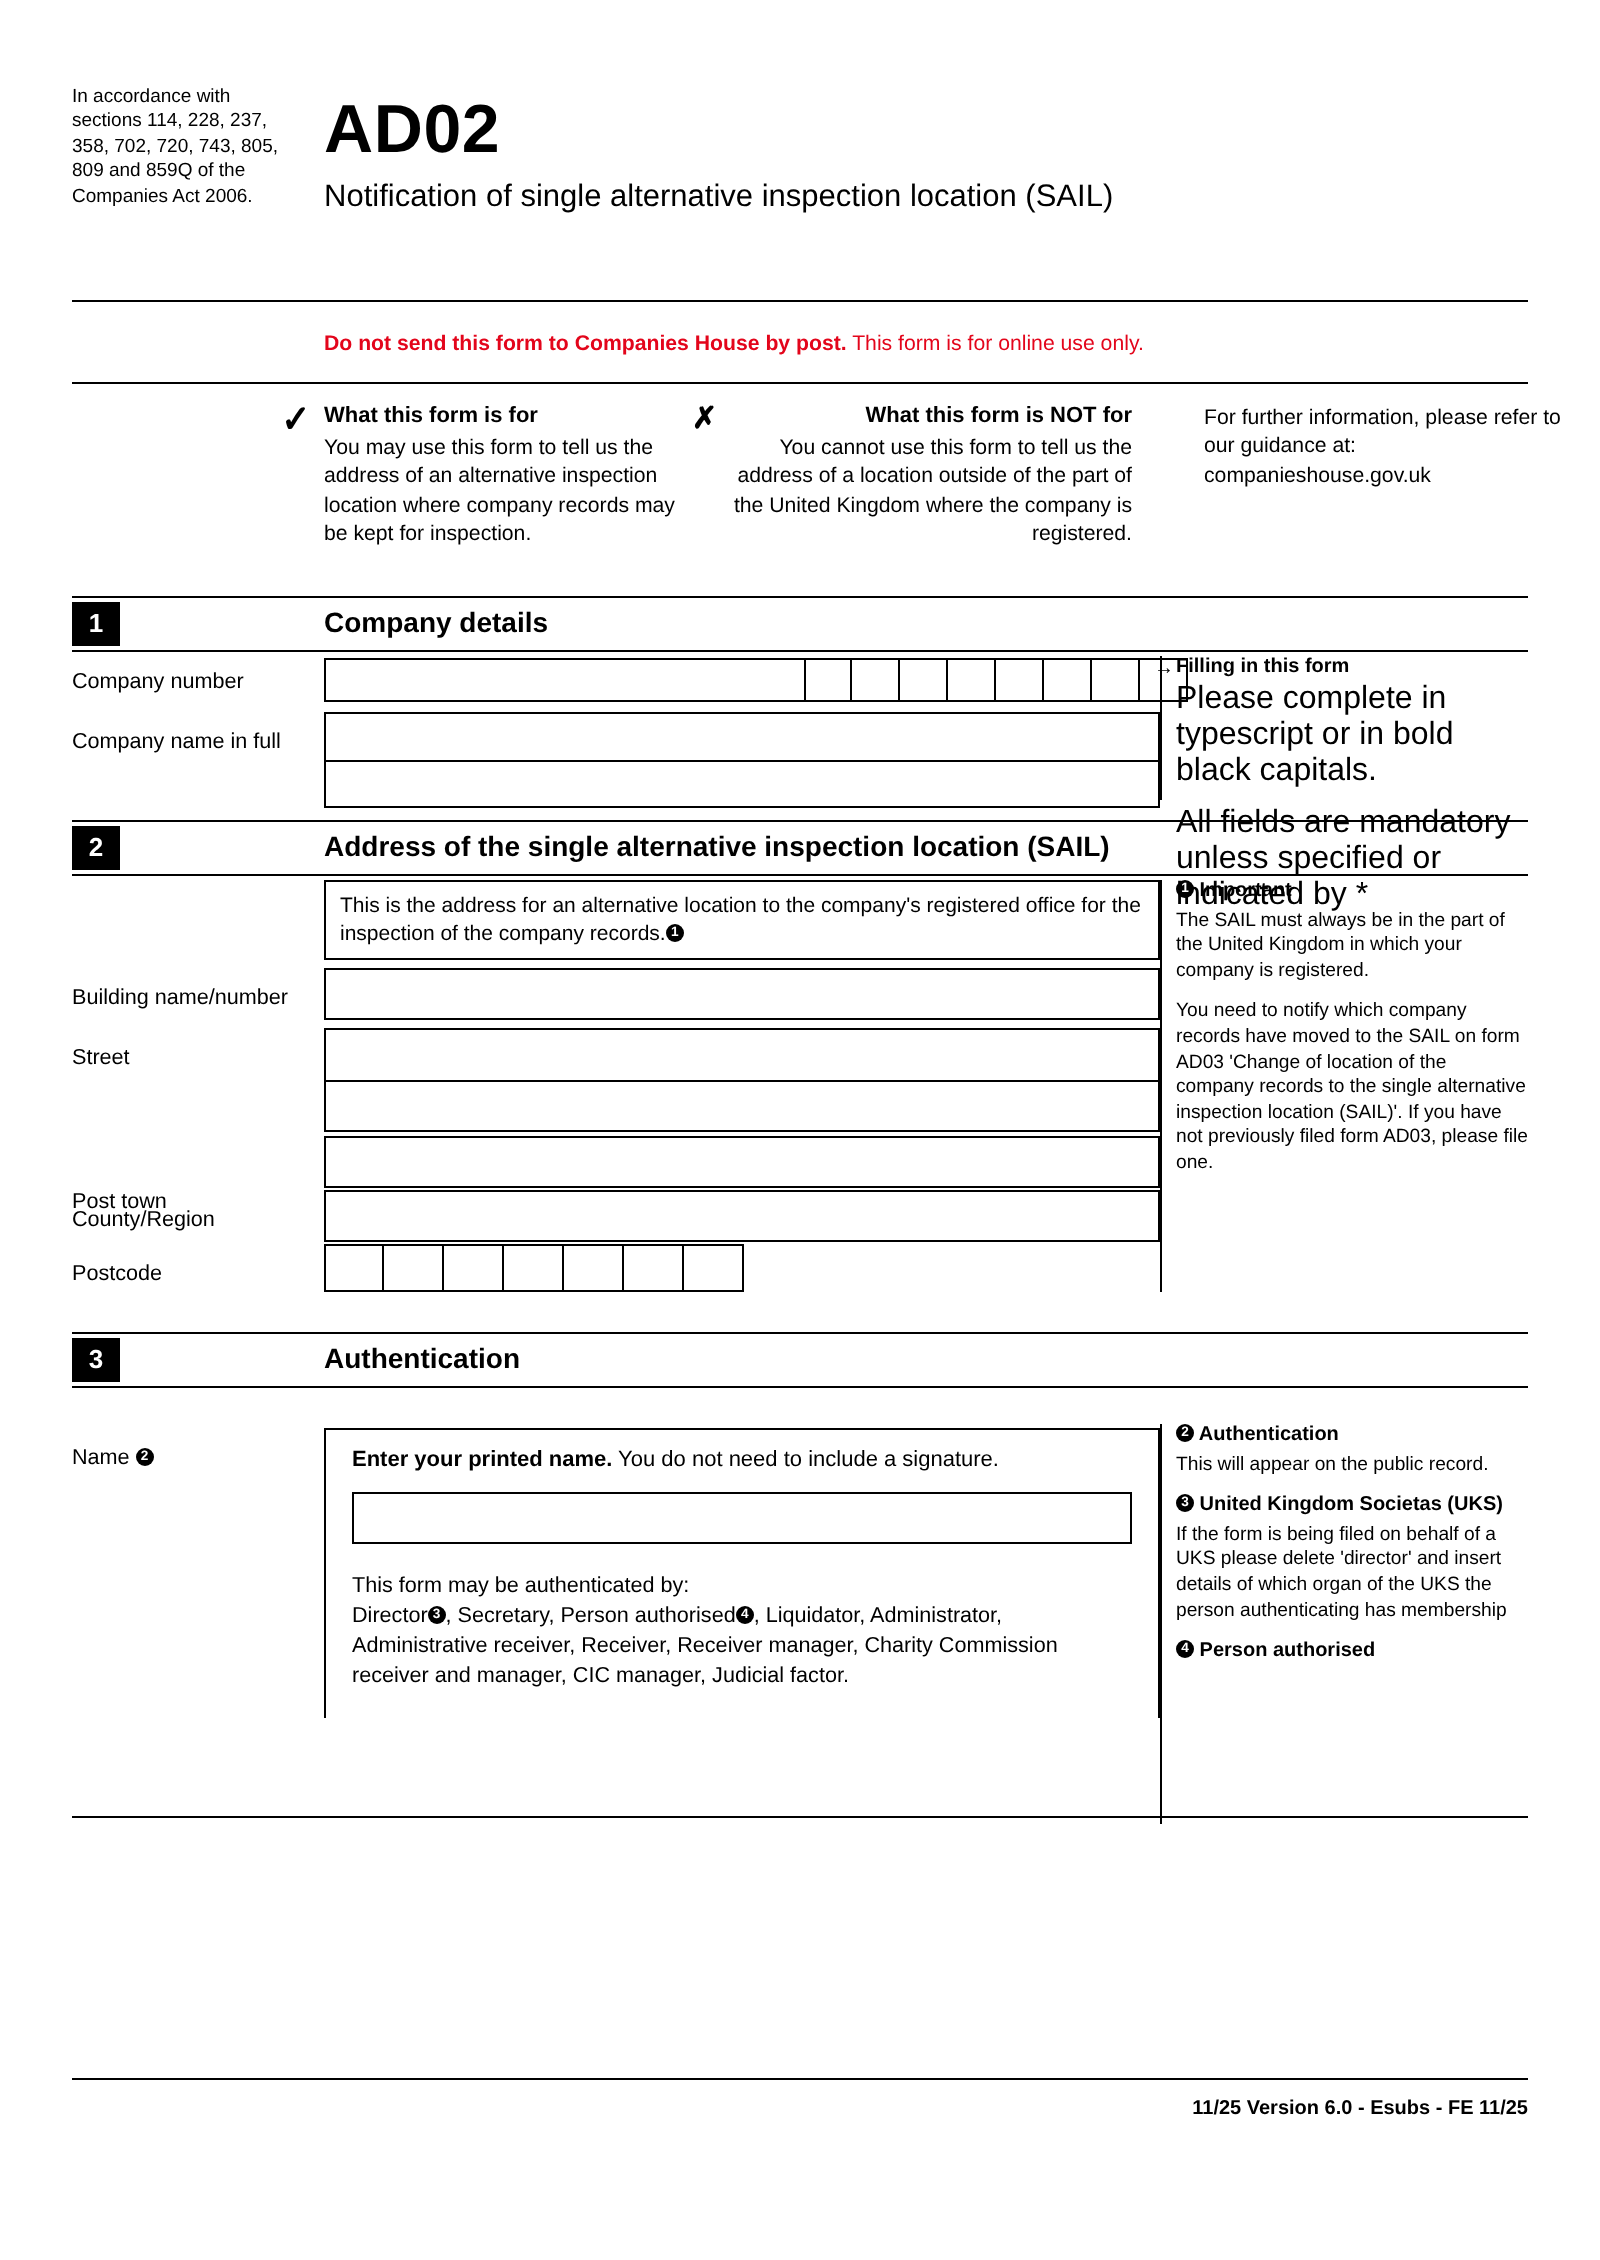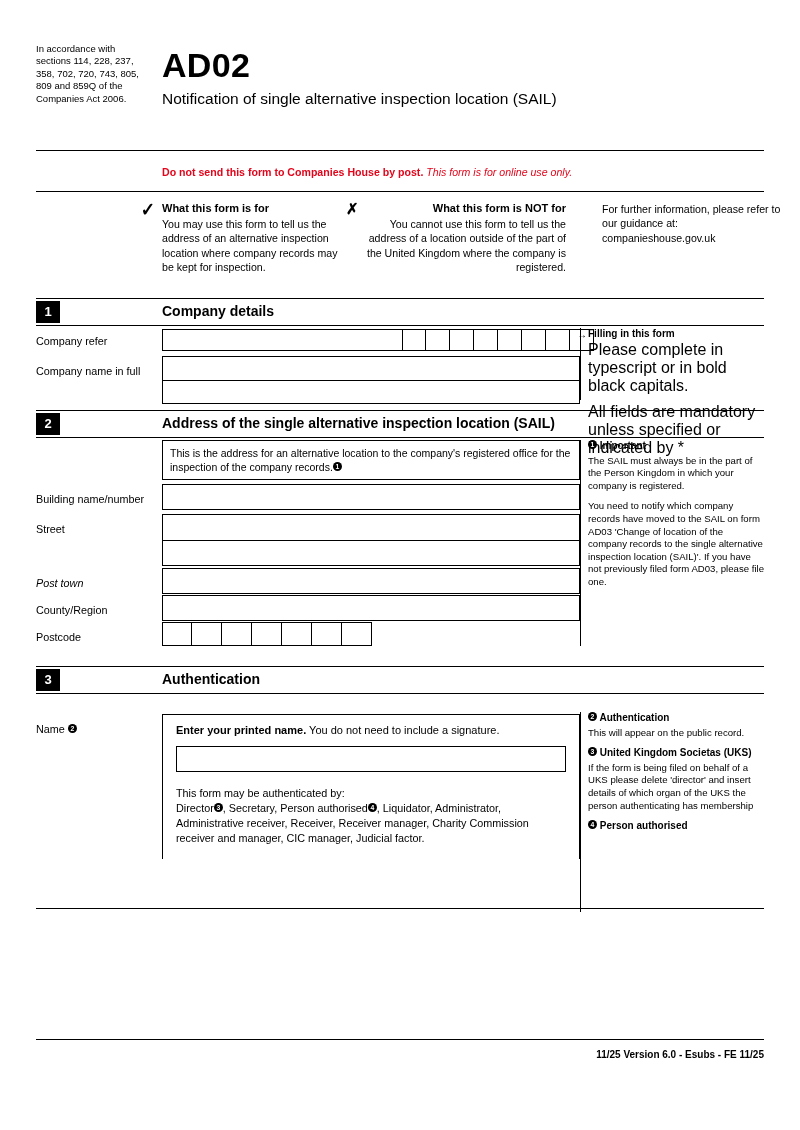--- a/index.html
+++ b/index.html
@@ -104,21 +104,21 @@
   }
   .hr-thin { border-top: 0.8px solid #000; }
 
   
   .notice {
     padding: 14px 0 12px 126px;
     font-size: 10.6px;
     line-height: 14px;
   }
   .notice b { color: #e3051b; }
-  .notice .rest { color: #e3051b; font-weight: normal; font-style: italic; }
+  .notice .rest { color: #e3051b; font-weight: normal; }
 
   
   .info-cols {
     position: relative;
     height: 96px;
     padding-top: 10px;
   }
   .col-a { position: absolute; left: 126px; top: 10px; width: 190px; }
   .col-b { position: absolute; left: 330px; top: 10px; width: 200px; text-align: right; }
   .col-c { position: absolute; left: 566px; top: 10px; width: 180px; }
@@ -304,21 +304,21 @@
         <div class="col-body">For further information, please refer to our guidance at: companieshouse.gov.uk</div>
       </div>
     </div>
 
     <div class="section-bar">
       <div class="sec-num">1</div>
       <div class="sec-title">Company details</div>
     </div>
 
     <div class="sec1">
-      <div class="left-label" style="top:4px;">Company refer</div>
+      <div class="left-label" style="top:4px;">Company number</div>
       <div class="left-label" style="top:34px;">Company name in full</div>
 
       <div class="prefix-label">Prefix (if any)</div>
       <div class="number-label">Number</div>
 
       <div class="fieldbox" style="position:absolute;left:126px;top:3px;width:240px;height:22px;border-right:0;"></div>
       <div class="cell-row" style="left:366px;top:3px;">
         <div class="cell"></div>
         <div class="cell"></div>
         <div class="cell"></div>
@@ -351,41 +351,41 @@
         <span>This is the address for an alternative location to the company's registered office for the inspection of the company records.</span><span class="circ">1</span>
       </div>
 
       <div class="left-label" style="top:50px;">Building name/number</div>
       <div class="fieldbox" style="position:absolute;left:126px;top:46px;width:418px;height:26px;"></div>
 
       <div class="left-label" style="top:80px;">Street</div>
       <div class="fieldbox" style="position:absolute;left:126px;top:76px;width:418px;height:26px;border-bottom:0;"></div>
       <div class="fieldbox" style="position:absolute;left:126px;top:102px;width:418px;height:26px;"></div>
 
-      <div class="left-label" style="top:134px;font-style:italic;">Post town</div>
+      <div class="left-label" style="top:152px;">Post town</div>
       <div class="fieldbox" style="position:absolute;left:126px;top:130px;width:418px;height:26px;"></div>
 
       <div class="left-label" style="top:161px;">County/Region</div>
       <div class="fieldbox" style="position:absolute;left:126px;top:157px;width:418px;height:26px;"></div>
 
       <div class="left-label" style="top:188px;">Postcode</div>
       <div class="cell-row" style="left:126px;top:184px;">
         <div class="cell" style="width:30px;height:24px;"></div>
         <div class="cell" style="width:30px;height:24px;"></div>
         <div class="cell" style="width:30px;height:24px;"></div>
         <div class="cell" style="width:30px;height:24px;"></div>
         <div class="cell" style="width:30px;height:24px;"></div>
         <div class="cell" style="width:30px;height:24px;"></div>
         <div class="cell" style="width:30px;height:24px;"></div>
       </div>
 
       <div class="side-col" style="top:2px;">
         <div class="side-rule" style="position:absolute;left:-8px;top:0;height:206px;width:0;"></div>
         <div class="side-head"><span class="circ">1</span> <span>Important</span></div>
-        <div class="side-p">The SAIL must always be in the part of the Person Kingdom in which your company is registered.</div>
+        <div class="side-p">The SAIL must always be in the part of the United Kingdom in which your company is registered.</div>
         <div class="side-p">You need to notify which company records have moved to the SAIL on form AD03 'Change of location of the company records to the single alternative inspection location (SAIL)'. If you have not previously filed form AD03, please file one.</div>
       </div>
     </div>
 
     <div class="section-bar">
       <div class="sec-num">3</div>
       <div class="sec-title">Authentication</div>
     </div>
 
     <div class="sec3">

